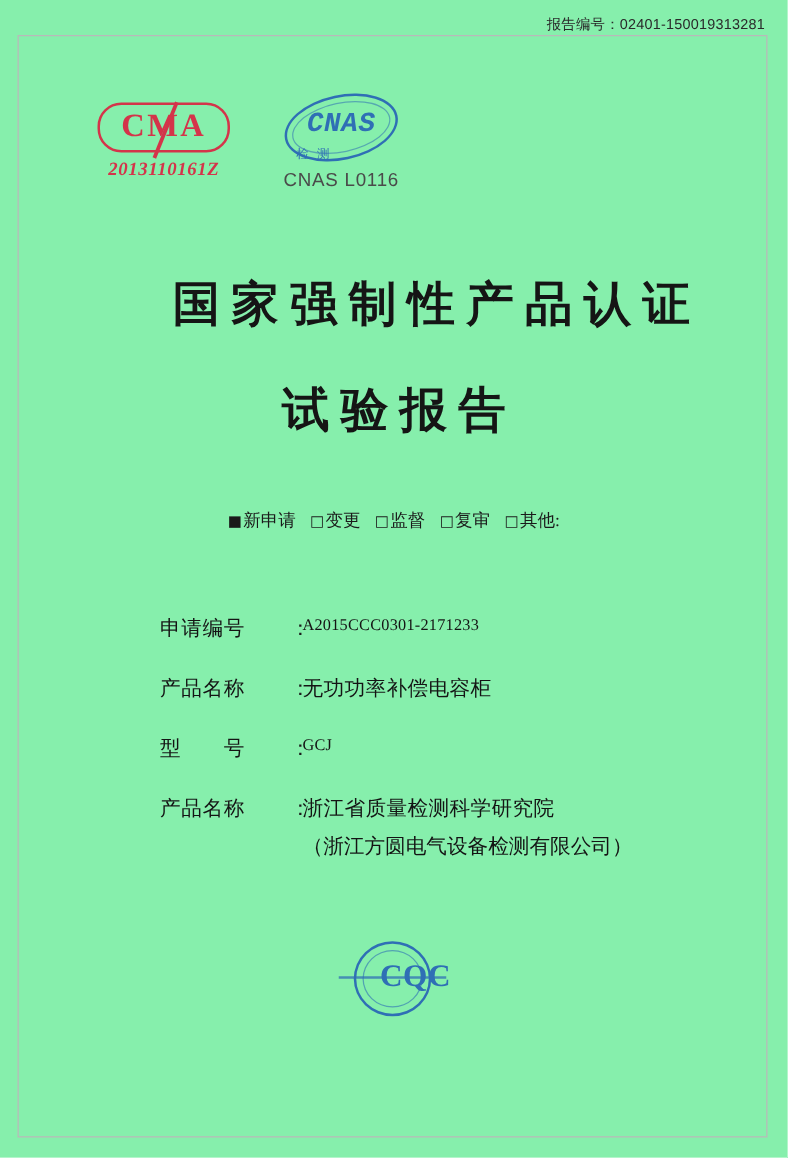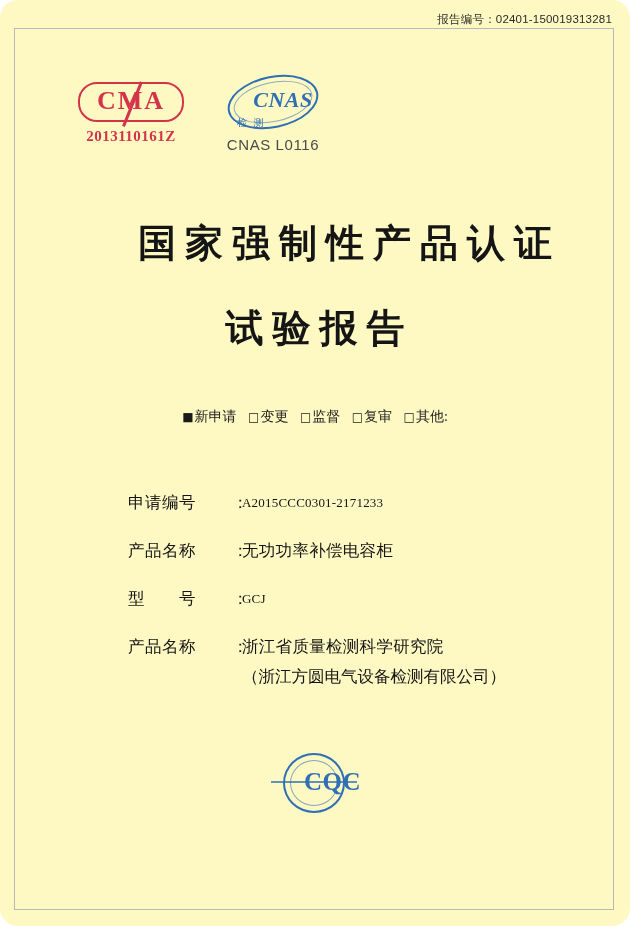--- a/index.html
+++ b/index.html
@@ -12,22 +12,21 @@
     background: #ffffff;
     font-family: "Liberation Serif", serif;
     color: #1a1a1a;
     overflow: hidden;
   }
 
   .page {
     position: relative;
     width: 630px;
     height: 926px;
-    background: #fef9c3;
-    border-radius: 18px;
+    background: #86efac;
   }
 
   
   .frame {
     position: absolute;
     left: 14px;
     top: 28px;
     width: 600px;
     height: 882px;
     border: 1px solid #b9b9b9;
@@ -93,20 +92,21 @@
     transform: rotate(22deg);
     transform-origin: center;
   }
   .cma-number {
     margin-top: 6px;
     font-family: "Liberation Serif", serif;
     font-weight: bold;
     font-size: 15px;
     color: #d4344a;
     letter-spacing: 0.5px;
+    font-style: italic;
   }
 
   .cnas {
     position: absolute;
     left: 208px;
     top: 0px;
     width: 130px;
     text-align: center;
   }
   .cnas-mark {
@@ -133,25 +133,25 @@
     width: 80px;
     height: 40px;
     border: 1.5px solid #2f6fb5;
     border-radius: 50%;
     box-sizing: border-box;
     transform: rotate(-12deg);
     opacity: 0.55;
   }
   .cnas-word {
     position: absolute;
-    left: 10px;
+    left: 0;
     top: 15px;
     width: 100%;
     text-align: center;
-    font-family: Liberation Serif, serif;
+    font-family: Liberation Mono, monospace;
     font-weight: bold;
     font-style: italic;
     font-size: 22px;
     color: #2f6fb5;
     letter-spacing: 0.5px;
   }
   .cnas-cn {
     position: absolute;
     left: 16px;
     top: 44px;
@@ -215,21 +215,21 @@
 
   
   .fields {
     position: absolute;
     left: 128px;
     top: 492px;
     width: 420px;
   }
   .field {
     display: flex;
-    align-items: center;
+    align-items: flex-start;
     margin-bottom: 26px;
     font-size: 16.5px;
   }
   .field-label {
     width: 104px;
     flex: none;
     letter-spacing: 0.5px;
     color: #141414;
   }
   .field-colon {

